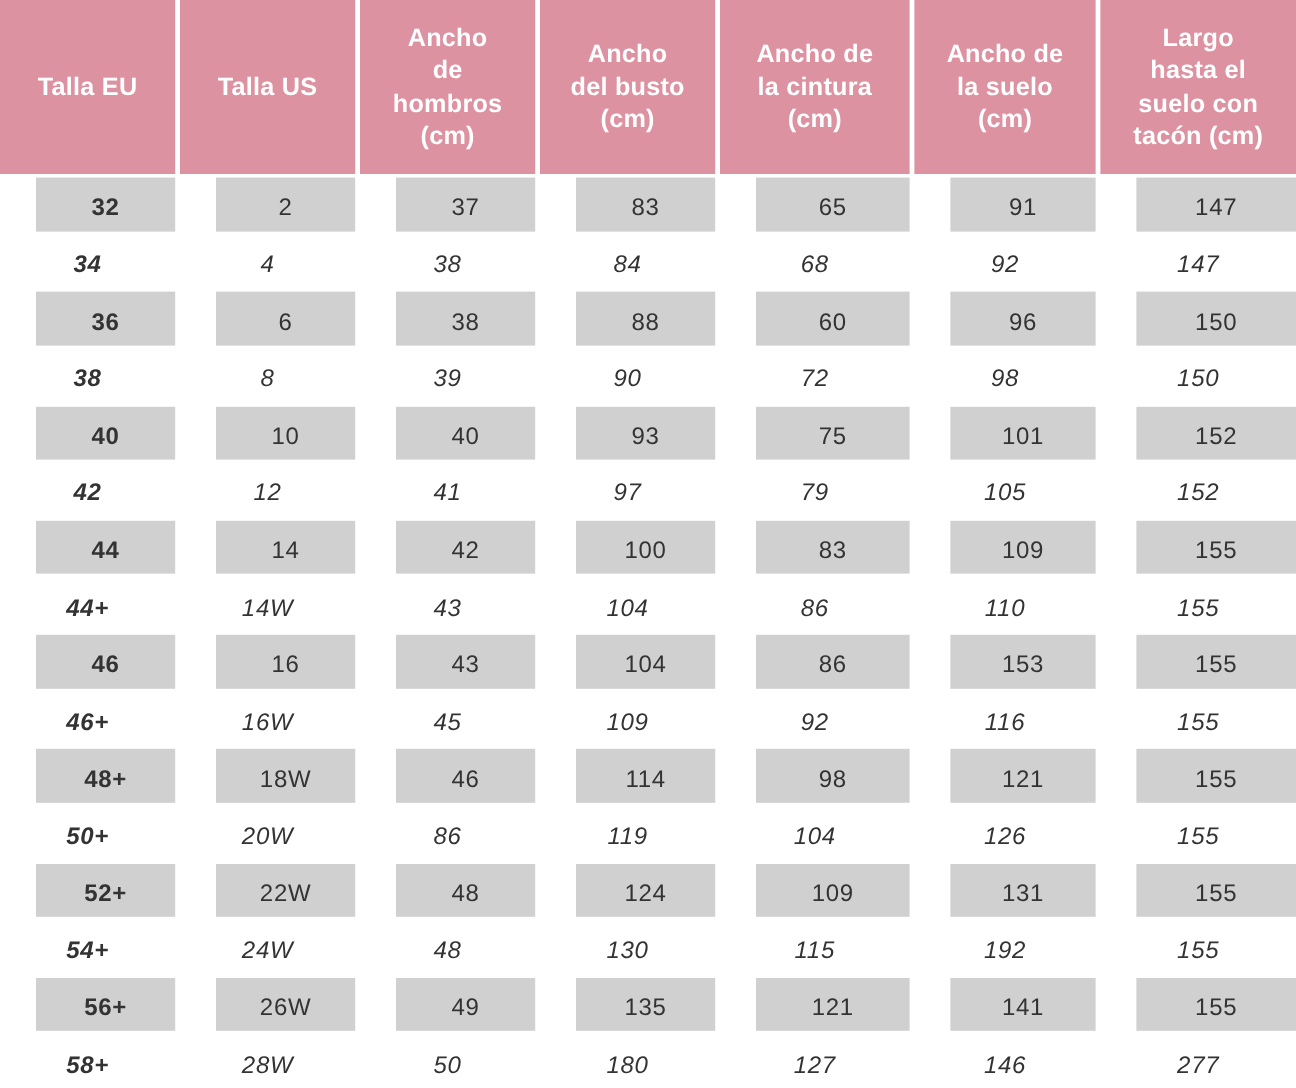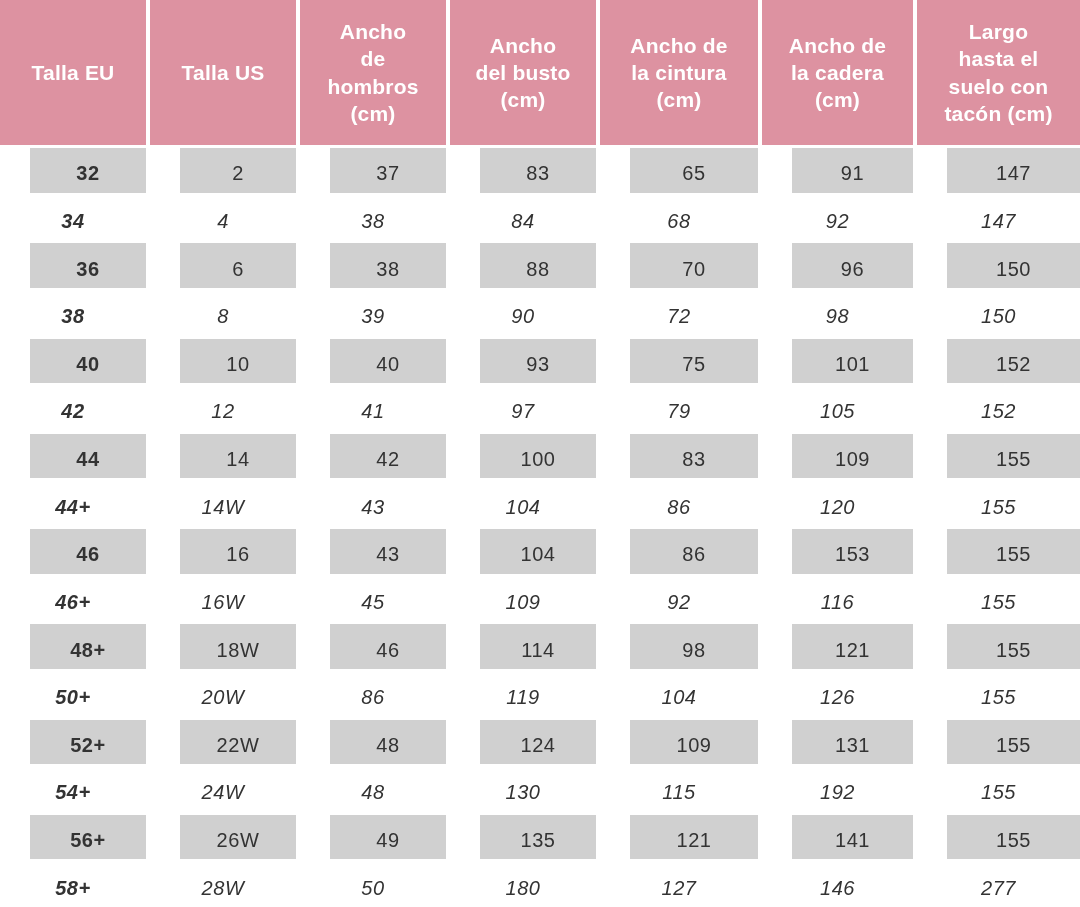--- a/index.html
+++ b/index.html
@@ -62,37 +62,37 @@
       </div><div class="hcell col-3">
         <div>Ancho</div>
         <div>del busto</div>
         <div>(cm)</div>
       </div><div class="hcell col-4">
         <div>Ancho de</div>
         <div>la cintura</div>
         <div>(cm)</div>
       </div><div class="hcell col-5">
         <div>Ancho de</div>
-        <div>la cadera</div>
+        <div>la suelo</div>
         <div>(cm)</div>
       </div><div class="hcell col-6">
         <div>Largo</div>
         <div>hasta el</div>
         <div>suelo con</div>
         <div>tacón (cm)</div>
       </div></div>
 
 <div class="trow row-gray"><div class="cell col-0">32</div><div class="cell col-1">2</div><div class="cell col-2">37</div><div class="cell col-3">83</div><div class="cell col-4">65</div><div class="cell col-5">91</div><div class="cell col-6">147</div></div>
     <div class="trow row-white"><div class="cell col-0">34</div><div class="cell col-1">4</div><div class="cell col-2">38</div><div class="cell col-3">84</div><div class="cell col-4">68</div><div class="cell col-5">92</div><div class="cell col-6">147</div></div>
-    <div class="trow row-gray"><div class="cell col-0">36</div><div class="cell col-1">6</div><div class="cell col-2">38</div><div class="cell col-3">88</div><div class="cell col-4">70</div><div class="cell col-5">96</div><div class="cell col-6">150</div></div>
+    <div class="trow row-gray"><div class="cell col-0">36</div><div class="cell col-1">6</div><div class="cell col-2">38</div><div class="cell col-3">88</div><div class="cell col-4">60</div><div class="cell col-5">96</div><div class="cell col-6">150</div></div>
     <div class="trow row-white"><div class="cell col-0">38</div><div class="cell col-1">8</div><div class="cell col-2">39</div><div class="cell col-3">90</div><div class="cell col-4">72</div><div class="cell col-5">98</div><div class="cell col-6">150</div></div>
     <div class="trow row-gray"><div class="cell col-0">40</div><div class="cell col-1">10</div><div class="cell col-2">40</div><div class="cell col-3">93</div><div class="cell col-4">75</div><div class="cell col-5">101</div><div class="cell col-6">152</div></div>
     <div class="trow row-white"><div class="cell col-0">42</div><div class="cell col-1">12</div><div class="cell col-2">41</div><div class="cell col-3">97</div><div class="cell col-4">79</div><div class="cell col-5">105</div><div class="cell col-6">152</div></div>
     <div class="trow row-gray"><div class="cell col-0">44</div><div class="cell col-1">14</div><div class="cell col-2">42</div><div class="cell col-3">100</div><div class="cell col-4">83</div><div class="cell col-5">109</div><div class="cell col-6">155</div></div>
-    <div class="trow row-white"><div class="cell col-0">44+</div><div class="cell col-1">14W</div><div class="cell col-2">43</div><div class="cell col-3">104</div><div class="cell col-4">86</div><div class="cell col-5">120</div><div class="cell col-6">155</div></div>
+    <div class="trow row-white"><div class="cell col-0">44+</div><div class="cell col-1">14W</div><div class="cell col-2">43</div><div class="cell col-3">104</div><div class="cell col-4">86</div><div class="cell col-5">110</div><div class="cell col-6">155</div></div>
     <div class="trow row-gray"><div class="cell col-0">46</div><div class="cell col-1">16</div><div class="cell col-2">43</div><div class="cell col-3">104</div><div class="cell col-4">86</div><div class="cell col-5">153</div><div class="cell col-6">155</div></div>
     <div class="trow row-white"><div class="cell col-0">46+</div><div class="cell col-1">16W</div><div class="cell col-2">45</div><div class="cell col-3">109</div><div class="cell col-4">92</div><div class="cell col-5">116</div><div class="cell col-6">155</div></div>
     <div class="trow row-gray"><div class="cell col-0">48+</div><div class="cell col-1">18W</div><div class="cell col-2">46</div><div class="cell col-3">114</div><div class="cell col-4">98</div><div class="cell col-5">121</div><div class="cell col-6">155</div></div>
     <div class="trow row-white"><div class="cell col-0">50+</div><div class="cell col-1">20W</div><div class="cell col-2">86</div><div class="cell col-3">119</div><div class="cell col-4">104</div><div class="cell col-5">126</div><div class="cell col-6">155</div></div>
     <div class="trow row-gray"><div class="cell col-0">52+</div><div class="cell col-1">22W</div><div class="cell col-2">48</div><div class="cell col-3">124</div><div class="cell col-4">109</div><div class="cell col-5">131</div><div class="cell col-6">155</div></div>
     <div class="trow row-white"><div class="cell col-0">54+</div><div class="cell col-1">24W</div><div class="cell col-2">48</div><div class="cell col-3">130</div><div class="cell col-4">115</div><div class="cell col-5">192</div><div class="cell col-6">155</div></div>
     <div class="trow row-gray"><div class="cell col-0">56+</div><div class="cell col-1">26W</div><div class="cell col-2">49</div><div class="cell col-3">135</div><div class="cell col-4">121</div><div class="cell col-5">141</div><div class="cell col-6">155</div></div>
     <div class="trow row-white"><div class="cell col-0">58+</div><div class="cell col-1">28W</div><div class="cell col-2">50</div><div class="cell col-3">180</div><div class="cell col-4">127</div><div class="cell col-5">146</div><div class="cell col-6">277</div></div>
   </div>
 

